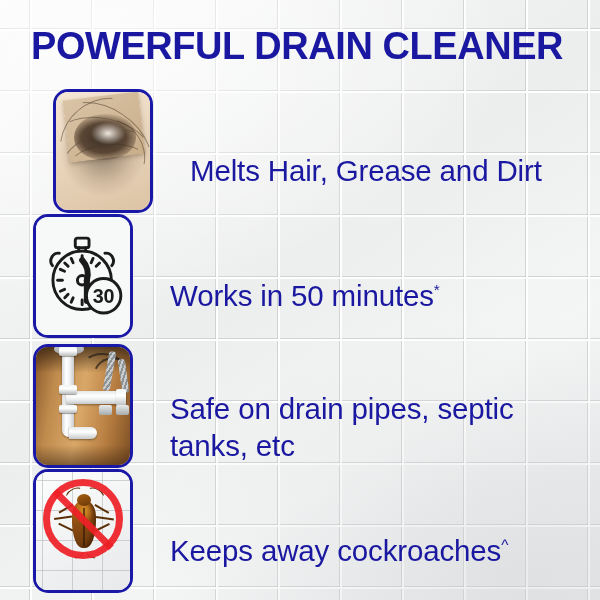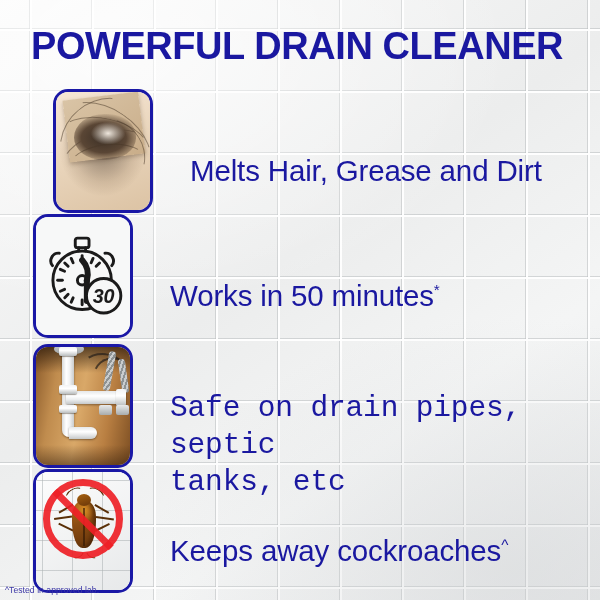--- a/index.html
+++ b/index.html
@@ -92,34 +92,33 @@
   .icon-tile {
     position: relative;
     flex: 0 0 auto;
     width: 100px;
     height: 124px;
     box-sizing: border-box;
     border: 3px solid #1a18a6;
     border-radius: 15px;
     background: #f7f8f8;
     overflow: hidden;
-    font-style: italic;
   }
 
   .feature-text {
     margin-left: 37px;
     color: #1a18a0;
     font-size: 29.5px;
     line-height: 37px;
     font-weight: 400;
     letter-spacing: -0.15px;
     padding-top: 26px;
     white-space: pre-line;
   }
-  .feature-row.r3 .feature-text { padding-top: 9px; font-family: Liberation Mono, monospace; }
+  .feature-row.r3 .feature-text { padding-top: 9px; }
   .feature-text sup {
     font-size: 0.52em;
     vertical-align: super;
     line-height: 0;
   }
 
   
   .clog-photo {
     position: absolute;
     inset: 0;
@@ -481,16 +480,15 @@
         </div>
       </div>
       <div class="feature-text">
         <span>Keeps away cockroaches</span><sup>^</sup>
       </div>
     </div>
 
   </div>
 
   <div class="footnotes">
-    <div>^Tested in approved lab.</div>
   </div>
 
 </div>
 
 </body></html>

